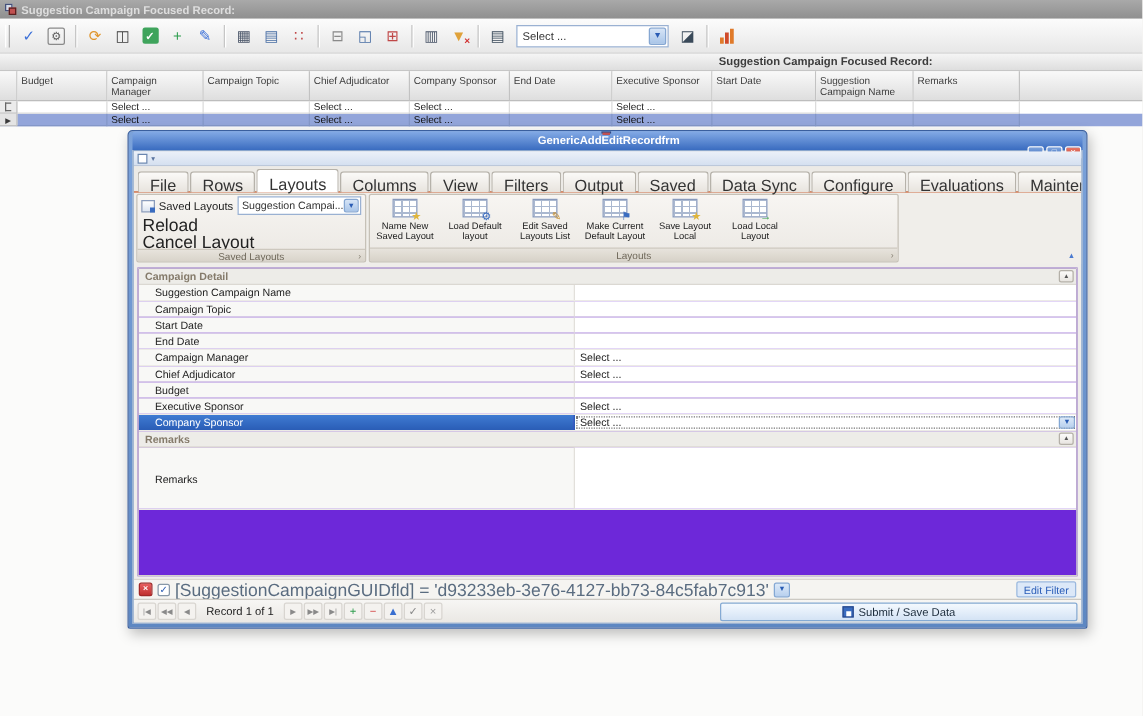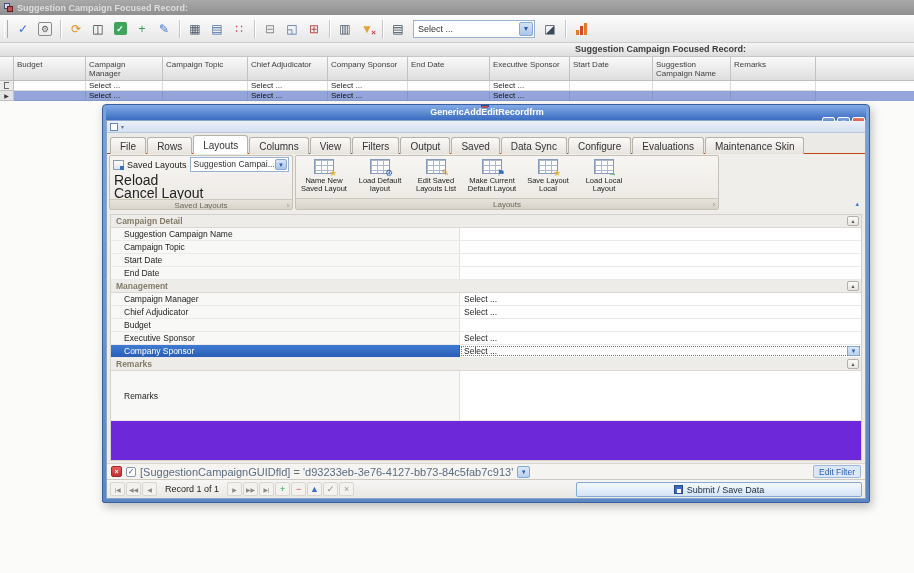--- a/index.html
+++ b/index.html
@@ -51,21 +51,21 @@
 .dlg-btns{margin-left:auto;display:flex;gap:2px;padding-right:1px;}
 .dlg-btn{width:13px;height:11px;border:1px solid #ffffff;border-radius:2px;background:linear-gradient(#7ba2dc,#3a68b8);color:#fff;font-size:7px;line-height:9px;text-align:center;}
 .dlg-btn.close{background:linear-gradient(#e87a6a,#c43525);}
 .dlg-client{height:calc(100% - 15px);background:#efedea;border:1px solid #8aa6cc;display:flex;flex-direction:column;overflow:hidden;}
 
 .qat{height:12px;background:linear-gradient(#ecf1f9,#d5e0f0);border-bottom:1px solid #bcc8da;display:flex;align-items:center;padding-left:3px;gap:3px;flex:0 0 auto;}
 .qat-icon{width:8px;height:8px;border:1px solid #6a86b0;background:#fff;}
 .qat-arrow{font-size:6px;color:#5a74a0;}
 
 .tabsbar{height:20px;background:#eceae6;display:flex;align-items:flex-end;padding-left:3px;flex:0 0 auto;position:relative;z-index:2;}
-.tab{height:17px;padding:3px 9px 0;font-size:10px;color:#333;background:linear-gradient(#fbfaf8,#e7e3dd);border:1px solid #b6b2aa;border-bottom:none;border-radius:3px 3px 0 0;margin-right:1px;white-space:nowrap;margin-bottom:-1px;}
+.tab{height:17px;padding:3px 9px 0;font-size:13px;color:#333;background:linear-gradient(#fbfaf8,#e7e3dd);border:1px solid #b6b2aa;border-bottom:none;border-radius:3px 3px 0 0;margin-right:1px;white-space:nowrap;margin-bottom:-1px;}
 .tab.active{height:19px;background:#ffffff;padding-top:4px;position:relative;z-index:3;}
 
 .ribbon{height:58px;background:#f0eeea;border-top:1px solid #c2410c;display:flex;padding:1px 2px;position:relative;flex:0 0 auto;z-index:1;}
 .rgroup{border:1px solid #c6c1b7;border-radius:2px;background:linear-gradient(#f7f5f2,#ebe8e3);display:flex;flex-direction:column;margin-right:2px;overflow:hidden;}
 .rg1{width:184px;} .rg2{width:424px;}
 .rg-content{flex:1;position:relative;}
 .rg-caption{height:11px;background:linear-gradient(#e7e3dc,#d7d2c8);border-top:1px solid #cdc8be;font-size:8px;color:#6e6759;display:flex;align-items:center;justify-content:center;position:relative;flex:0 0 auto;}
 .rg-caption .g-arrow{position:absolute;right:3px;font-size:7px;color:#8a8478;}
 .g1r1{display:flex;align-items:center;height:17px;padding-left:3px;gap:3px;}
 .saved-icon{width:11px;height:10px;border:1px solid #8a9cbc;background:linear-gradient(#fff,#dce4f0);position:relative;}
@@ -88,21 +88,21 @@
 .frow .lbl{width:349px;background:#f8f8f6;font-size:8.5px;color:#222;padding-left:13px;display:flex;align-items:center;border-right:1px solid #e2e0db;}
 .frow .val{flex:1;font-size:8.5px;color:#222;padding-left:4px;display:flex;align-items:center;position:relative;background:#fff;}
 .frow.sel .lbl{background:linear-gradient(#3f7bd2,#2a5db6);color:#fff;border-right-color:#2a5db6;}
 .frow.sel .val{outline:1px dotted #777;outline-offset:-2px;}
 .dd{position:absolute;right:1px;top:1px;bottom:1px;width:13px;background:linear-gradient(#dce9f8,#b8d0ee);border:1px solid #84a8d4;border-radius:2px;font-size:6px;color:#2a5cb4;display:flex;align-items:center;justify-content:center;}
 .frow.tall{height:50px;}
 
 .filterbar{height:16px;background:#f5f4f1;border-top:1px solid #dad7d1;display:flex;align-items:center;padding:0 4px;gap:4px;flex:0 0 auto;}
 .fx{width:11px;height:11px;background:linear-gradient(#e86060,#c03030);border:1px solid #a02828;border-radius:2px;color:#fff;font-size:7px;font-weight:bold;display:flex;align-items:center;justify-content:center;}
 .fcheck{width:10px;height:10px;background:#fff;border:1px solid #8898a8;border-radius:2px;color:#2a5cb4;font-size:8px;line-height:8px;text-align:center;}
-.fexpr{font-size:11px;color:#5a6c80;white-space:nowrap;}
+.fexpr{font-size:14px;color:#5a6c80;white-space:nowrap;}
 .fdd{width:13px;height:12px;background:linear-gradient(#dce9f8,#b8d0ee);border:1px solid #84a8d4;border-radius:2px;font-size:6px;color:#2a5cb4;display:flex;align-items:center;justify-content:center;}
 .editfilter{margin-left:auto;height:13px;display:flex;align-items:center;font-size:8.5px;color:#2a5db8;background:#dce8f8;border:1px solid #9ab8de;border-radius:2px;padding:0 5px;}
 
 .statusbar{height:19px;background:linear-gradient(#f7f6f4,#eae8e4);border-top:1px solid #ccc9c3;display:flex;align-items:center;padding:0 3px;gap:1px;position:relative;flex:0 0 auto;}
 .nav-btn{min-width:15px;height:14px;border:1px solid #d8d5d0;background:#f4f2ef;border-radius:2px;display:flex;align-items:center;justify-content:center;font-size:6px;color:#8a8a8a;}
 .rec{font-size:9px;color:#222;margin:0 7px;white-space:nowrap;}
 .submit{position:absolute;right:3px;top:2px;width:286px;height:15px;background:linear-gradient(#f4f9fe,#d4e3f5);border:1px solid #84aad4;border-radius:2px;display:flex;align-items:center;justify-content:center;gap:4px;font-size:9px;color:#1a2a3a;}
 .floppy{width:9px;height:9px;background:#3a6cc0;border:1px solid #2a4a8c;position:relative;}
 .floppy::after{content:"";position:absolute;left:2px;bottom:0;width:4px;height:4px;background:#fff;}
 </style>
@@ -364,24 +364,20 @@
           <div class="lbl">Start Date</div>
           <div class="val">
             <span></span>
           </div>
         </div>
         <div class="frow">
           <div class="lbl">End Date</div>
           <div class="val">
             <span></span>
           </div>
-        </div>
-        <div class="sec">
-          <span>Management</span>
-          <span class="collapse">▲</span>
         </div>
         <div class="frow">
           <div class="lbl">Campaign Manager</div>
           <div class="val">
             <span>Select ...</span>
           </div>
         </div>
         <div class="frow">
           <div class="lbl">Chief Adjudicator</div>
           <div class="val">

